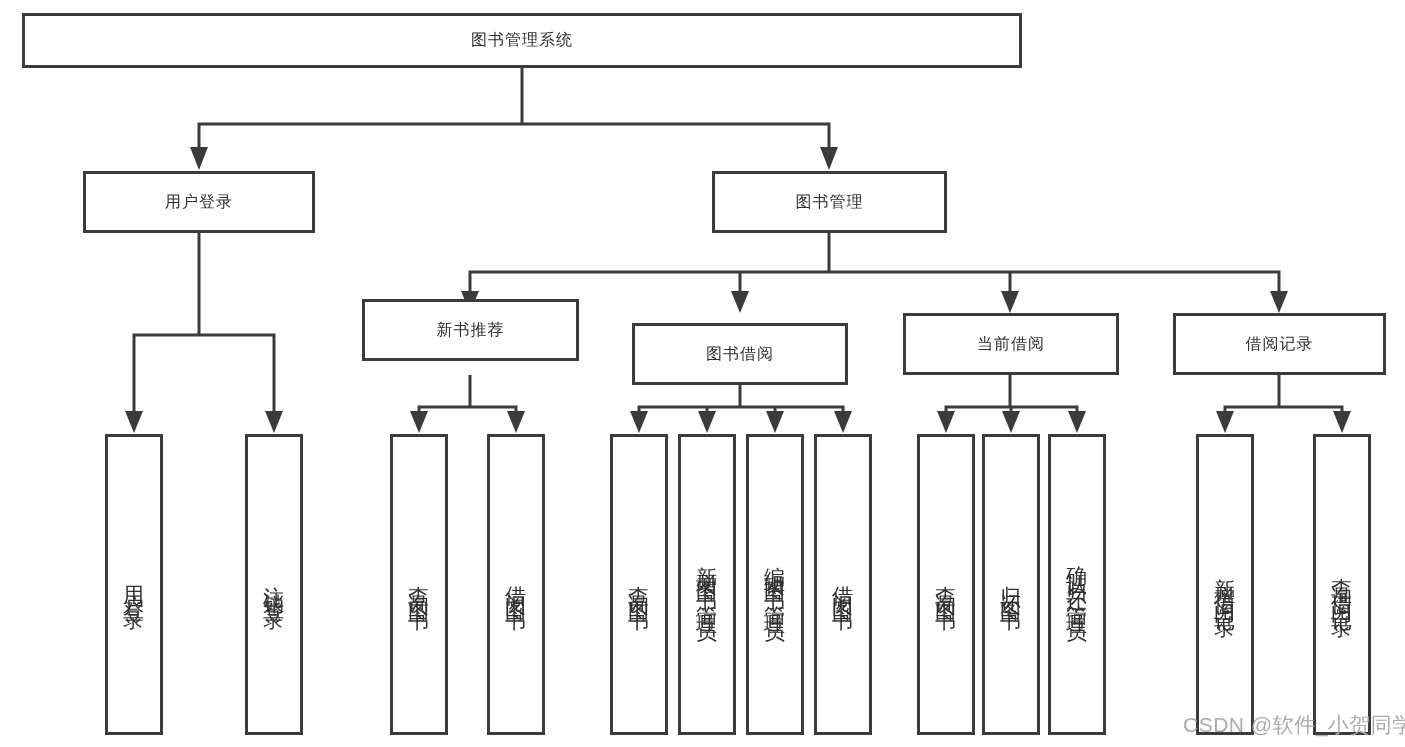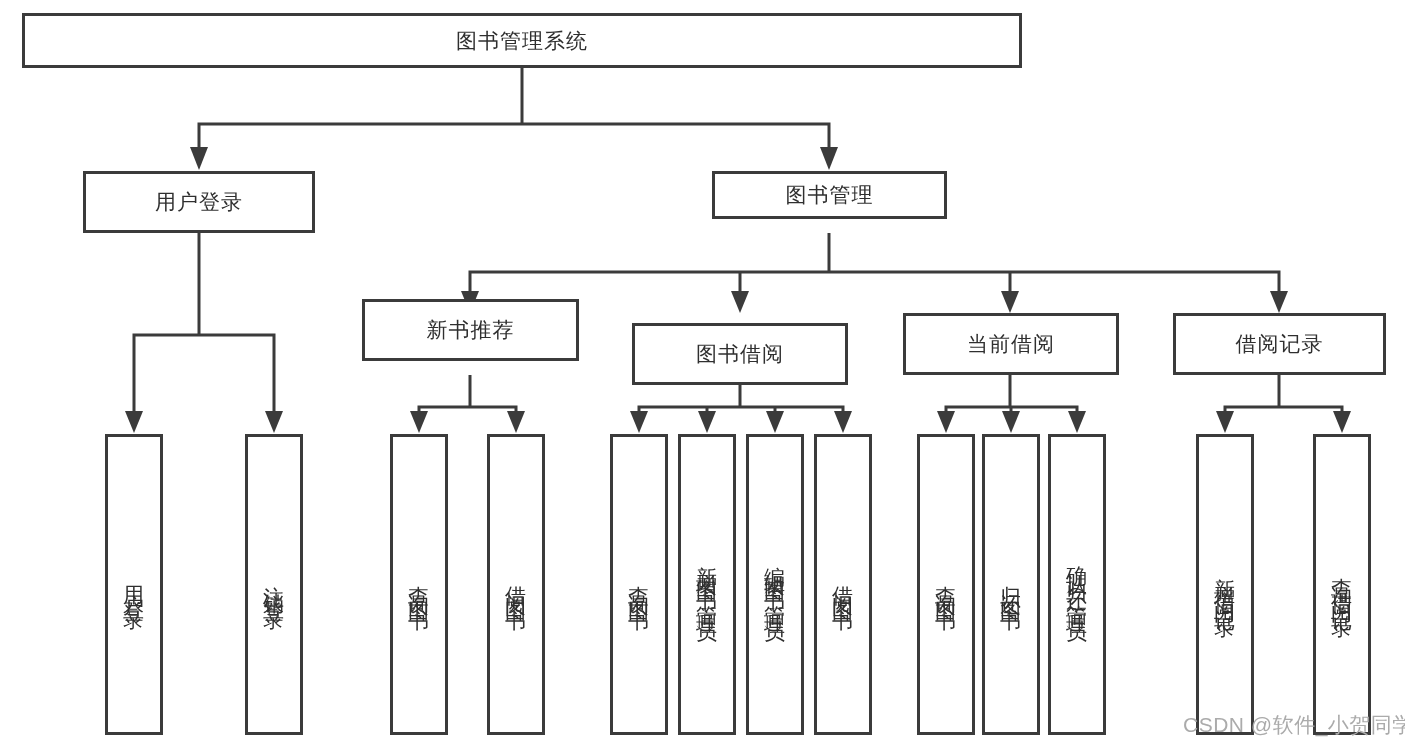--- a/index.html
+++ b/index.html
@@ -18,21 +18,21 @@
     position: absolute;
     box-sizing: border-box;
     border: 3px solid var(--line, #3b3b3b);
     background: #ffffff;
     display: flex;
     align-items: center;
     justify-content: center;
     color: var(--text, #2f2f2f);
     z-index: 2;
   }
-  .node.h { font-size: 21px; letter-spacing: 1px; }
+  .node.h { font-size: 16px; letter-spacing: 1px; }
   .node.v .label {
     writing-mode: vertical-rl;
     text-orientation: mixed;
     font-size: 21px;
     letter-spacing: 8px;
     white-space: nowrap;
     line-height: 1;
   }
   .watermark {
     position: absolute;
@@ -105,21 +105,21 @@
     </g>
   </svg>
 
   <div class="node h" style="left:22px; top:13px; width:1000px; height:55px;">
     <span class="label">图书管理系统</span>
   </div>
 
   <div class="node h" style="left:83px; top:171px; width:232px; height:62px;">
     <span class="label">用户登录</span>
   </div>
-  <div class="node h" style="left:712px; top:171px; width:235px; height:48px;">
+  <div class="node h" style="left:712px; top:171px; width:235px; height:62px;">
     <span class="label">图书管理</span>
   </div>
 
   <div class="node h" style="left:362px; top:299px; width:217px; height:62px;">
     <span class="label">新书推荐</span>
   </div>
   <div class="node h" style="left:632px; top:323px; width:216px; height:62px;">
     <span class="label">图书借阅</span>
   </div>
   <div class="node h" style="left:903px; top:313px; width:216px; height:62px;">

